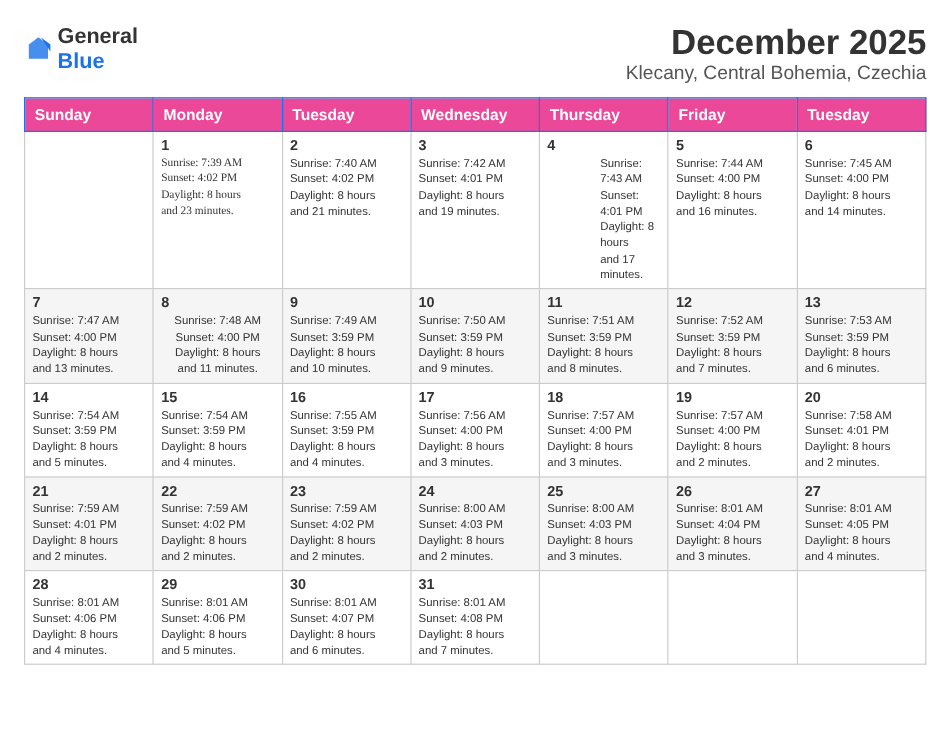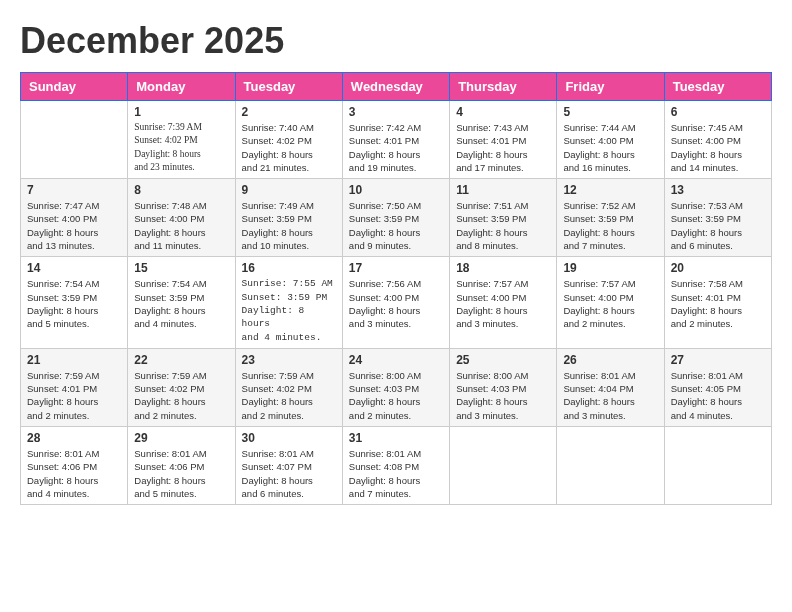--- a/index.html
+++ b/index.html
@@ -32,21 +32,21 @@
       color: #1a73e8;
     }
     .logo-icon {
       width: 24px;
       height: 24px;
     }
     .title-area {
       text-align: right;
     }
     .month-title {
-      font-size: 36px;
+      font-size: 29px;
       font-weight: bold;
       color: #333;
     }
     .location-title {
       font-size: 16px;
       color: #555;
     }
     .calendar {
       width: 100%;
       border-collapse: collapse;
@@ -81,22 +81,33 @@
       color: #333;
     }
     .row-shaded td {
       background-color: #f5f5f5;
     }
   </style>
 </head>
 <body>
 
 <div class="header-area">
+  <div class="logo">
+    <svg class="logo-icon" viewBox="0 0 24 24">
+      <polygon points="12,2 20,8 20,20 4,20 4,8" fill="#1a73e8" opacity="0.8"></polygon>
+      <polygon points="14,2 22,8 22,14" fill="#1a73e8"></polygon>
+    </svg>
+    <div>
+      <span class="logo-text-general">General</span><br>
+      <span class="logo-text-blue">Blue</span>
+    </div>
+  </div>
   <div class="title-area">
     <div class="month-title">December 2025</div>
+    <div class="location-title">Klecany, Central Bohemia, Czechia</div>
   </div>
 </div>
 
 <table class="calendar">
   <thead>
     <tr>
     <th>Sunday</th>
         <th>Monday</th>
         <th>Tuesday</th>
         <th>Wednesday</th>
@@ -124,21 +135,21 @@
         </td>
         <td>
           <span class="day-number">3</span>
           <div class="day-info" style="white-space: pre-line;">Sunrise: 7:42 AM
 Sunset: 4:01 PM
 Daylight: 8 hours
 and 19 minutes.</div>
         </td>
         <td>
           <span class="day-number">4</span>
-          <div class="day-info" style="white-space: pre-line;">Sunrise: 7:43 AM
+          <div class="day-info" style="white-space: pre-line; margin-left: 44px;">Sunrise: 7:43 AM
 Sunset: 4:01 PM
 Daylight: 8 hours
 and 17 minutes.</div>
         </td>
         <td>
           <span class="day-number">5</span>
           <div class="day-info" style="white-space: pre-line;">Sunrise: 7:44 AM
 Sunset: 4:00 PM
 Daylight: 8 hours
 and 16 minutes.</div>
@@ -154,21 +165,21 @@
       <tr class="row-shaded">
         <td>
           <span class="day-number">7</span>
           <div class="day-info" style="white-space: pre-line;">Sunrise: 7:47 AM
 Sunset: 4:00 PM
 Daylight: 8 hours
 and 13 minutes.</div>
         </td>
         <td>
           <span class="day-number">8</span>
-          <div class="day-info" style="white-space: pre-line;">Sunrise: 7:48 AM
+          <div class="day-info" style="white-space: pre-line; text-align: center;">Sunrise: 7:48 AM
 Sunset: 4:00 PM
 Daylight: 8 hours
 and 11 minutes.</div>
         </td>
         <td>
           <span class="day-number">9</span>
           <div class="day-info" style="white-space: pre-line;">Sunrise: 7:49 AM
 Sunset: 3:59 PM
 Daylight: 8 hours
 and 10 minutes.</div>
@@ -212,21 +223,21 @@
         </td>
         <td>
           <span class="day-number">15</span>
           <div class="day-info" style="white-space: pre-line;">Sunrise: 7:54 AM
 Sunset: 3:59 PM
 Daylight: 8 hours
 and 4 minutes.</div>
         </td>
         <td>
           <span class="day-number">16</span>
-          <div class="day-info" style="white-space: pre-line; font-family: Liberation Mono, monospace;">Sunrise: 7:55 AM
+          <div class="day-info" style="white-space: pre-line;">Sunrise: 7:55 AM
 Sunset: 3:59 PM
 Daylight: 8 hours
 and 4 minutes.</div>
         </td>
         <td>
           <span class="day-number">17</span>
           <div class="day-info" style="white-space: pre-line;">Sunrise: 7:56 AM
 Sunset: 4:00 PM
 Daylight: 8 hours
 and 3 minutes.</div>

